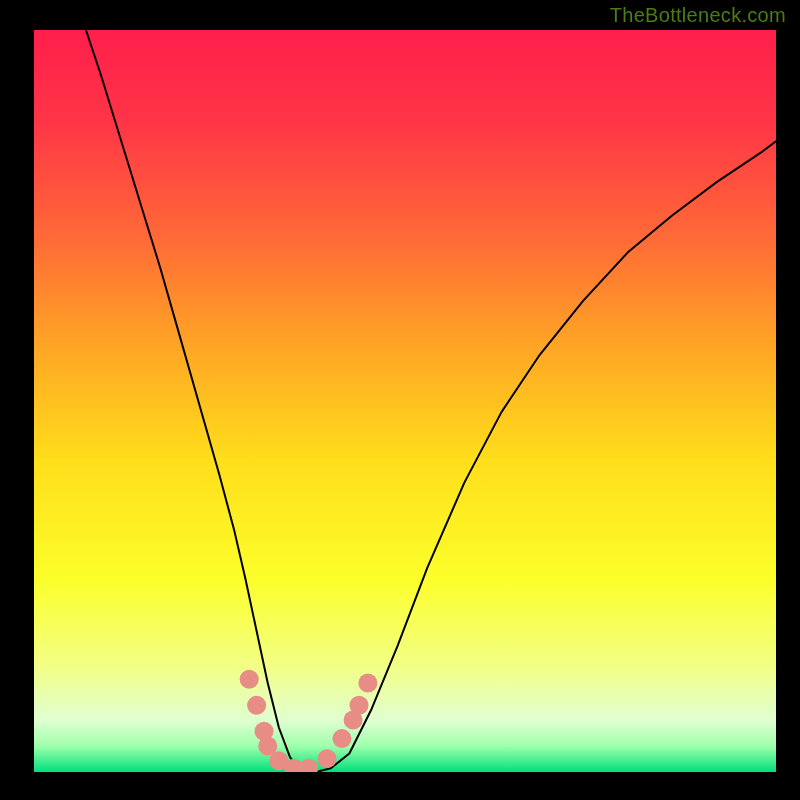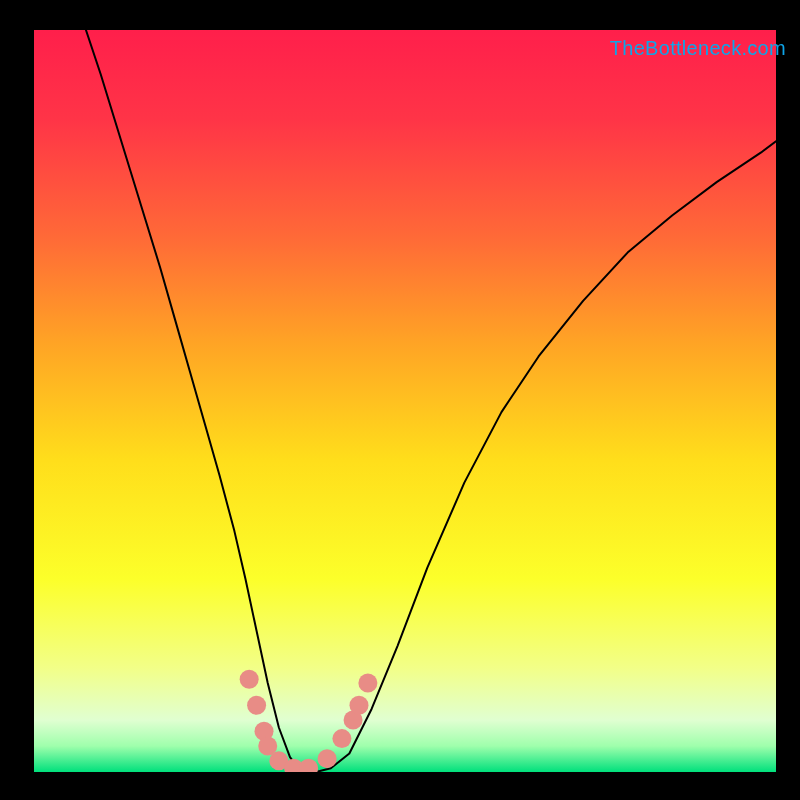--- a/index.html
+++ b/index.html
@@ -14,26 +14,25 @@
   .stage {
     position: relative;
     width: 800px;
     height: 800px;
     background: #000;
   }
   .watermark {
     position: absolute;
     top: 4px;
     right: 14px;
-    color: #0ea5e9;
+    color: #4d7c0f;
     font-size: 20px;
     letter-spacing: 0.3px;
     font-weight: 500;
     z-index: 10;
-    margin-top: 33px;
   }
   .plot-frame {
     position: absolute;
     left: 34px;
     top: 30px;
     width: 742px;
     height: 742px;
     background: #000;
   }
   .plot-inner {

